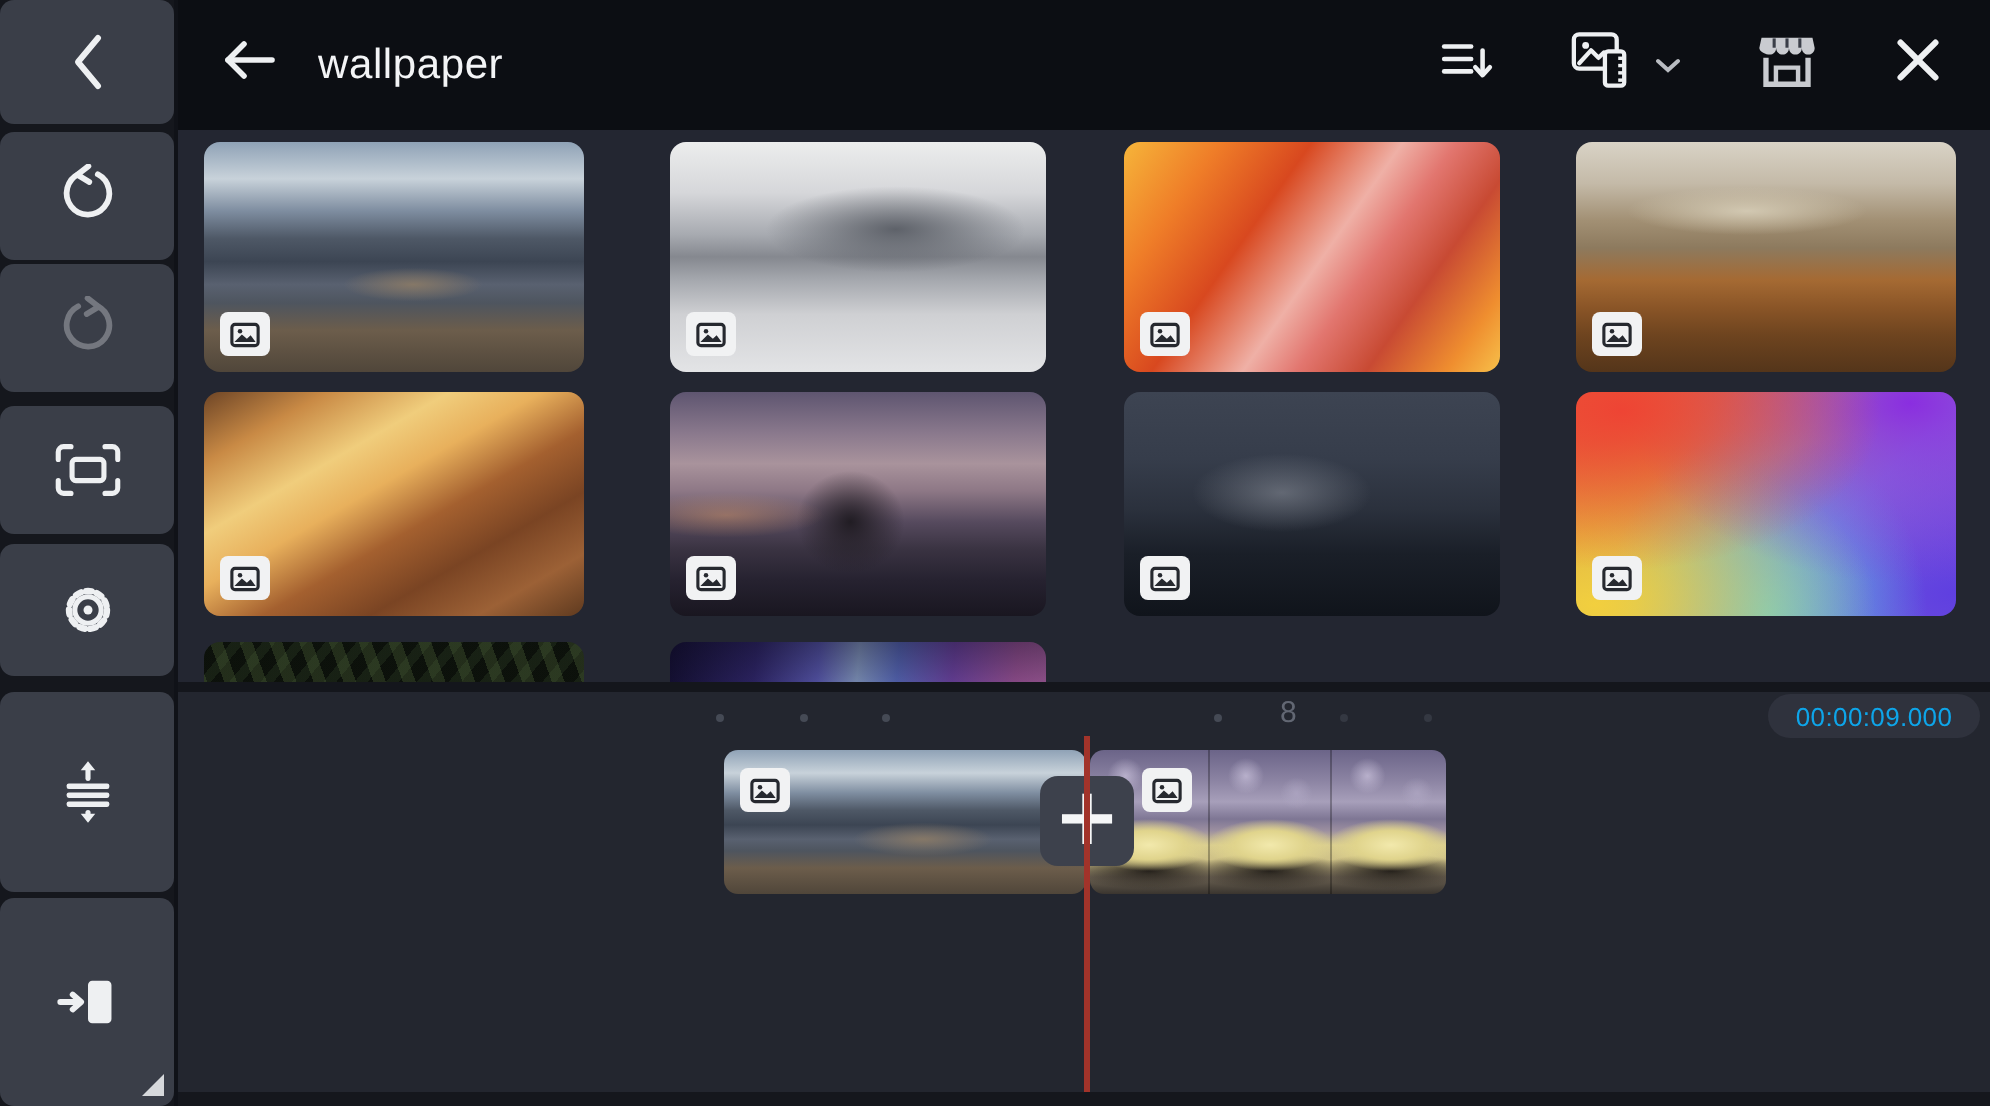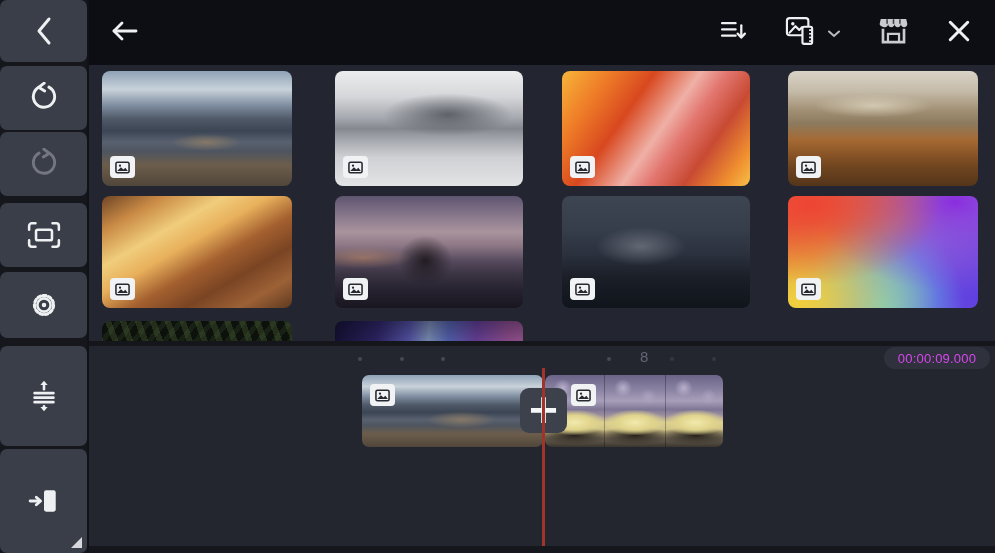--- a/index.html
+++ b/index.html
@@ -74,21 +74,21 @@
   .mid-divider{position:absolute;left:89px;top:341px;width:906px;height:5px;background:#14161c;}
 
   
   .timeline{position:absolute;left:89px;top:346px;width:906px;height:207px;background:#23262f;}
   .ruler{position:absolute;left:0;top:0;width:906px;height:28px;cursor:ew-resize;}
   .dot{position:absolute;top:11px;width:4px;height:4px;border-radius:2px;background:#454a55;}
   .dot.faint{background:#343842;}
   .ruler-num{position:absolute;top:2px;font-size:15px;color:#62market6773;color:#626773;}
   .dur-badge{position:absolute;left:795px;top:1px;width:106px;height:22px;background:#2f323d;
              border-radius:11px;display:flex;align-items:center;justify-content:center;
-             font-size:13px;color:#d946ef;letter-spacing:.2px;}
+             font-size:13px;color:#0ea5e9;letter-spacing:.2px;}
   .time-pill{position:absolute;left:394px;top:0;width:121px;height:24px;background:#ee6d60;
              border-radius:12px;display:flex;align-items:center;justify-content:center;
              font-size:14px;font-weight:bold;color:#ffffff;letter-spacing:.2px;z-index:6;}
   .clip{position:absolute;top:29px;height:72px;border-radius:7px;overflow:hidden;cursor:grab;}
   .clip1{left:273px;width:181px;}
   .clip2{left:456px;width:178px;display:flex;}
   .car-frame{flex:0 0 59.4px;height:100%;border-right:1px solid rgba(0,0,0,.28);
     background:
      radial-gradient(ellipse 32px 13px at 50% 66%, #f2e9ac 0%, #e0d48c 55%, rgba(224,212,140,0) 100%),
      radial-gradient(ellipse 38px 9px at 50% 84%, rgba(32,28,24,.95) 0%, rgba(32,28,24,0) 100%),
@@ -180,20 +180,21 @@
 
   <div class="header">
     <span class="hback">
       <span>
         <svg width="30" height="24" viewBox="0 0 30 24">
           <line class="ic" style="stroke-width:2.8" x1="27" y1="12" x2="5" y2="12"></line>
           <polyline class="ic" style="stroke-width:2.8" points="13,4 5,12 13,20"></polyline>
         </svg>
       </span>
     </span>
+    <span class="htitle">wallpaper</span>
     <div class="hright">
       <span class="hbtn">
         <span>
           <svg width="27" height="25" viewBox="0 0 26 24">
             <line class="ic" style="stroke-width:2.2" x1="2" y1="5" x2="15" y2="5"></line>
             <line class="ic" style="stroke-width:2.2" x1="2" y1="11" x2="15" y2="11"></line>
             <line class="ic" style="stroke-width:2.2" x1="2" y1="17" x2="15" y2="17"></line>
             <line class="ic" style="stroke-width:2.2" x1="20.5" y1="7" x2="20.5" y2="18"></line>
             <polyline class="ic" style="stroke-width:2.2" points="17,15 20.5,18.8 24,15"></polyline>
           </svg>

